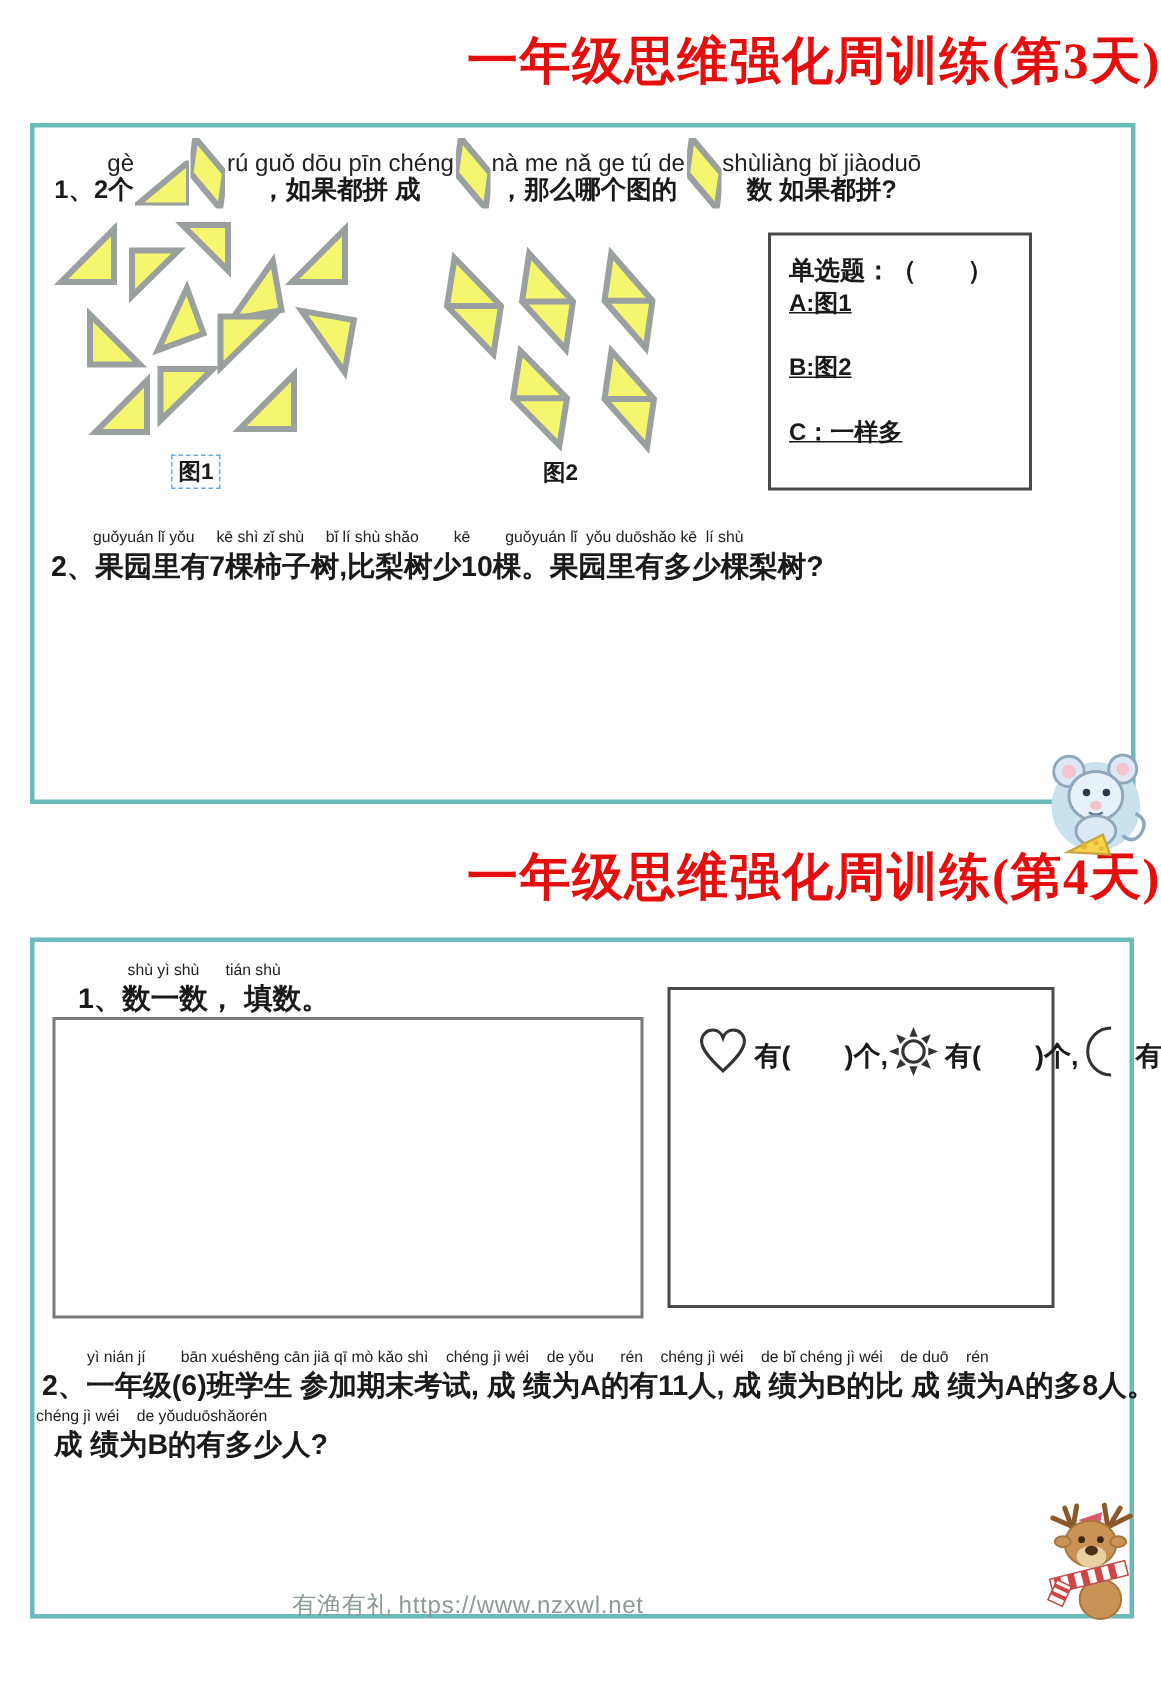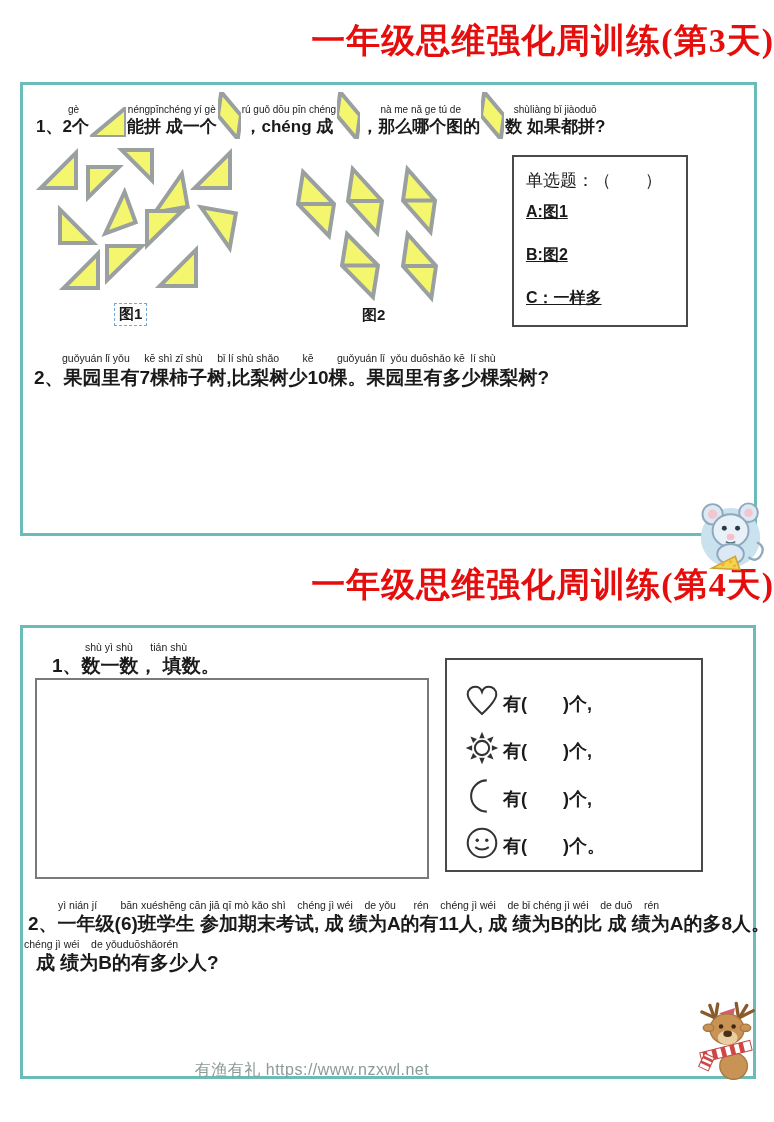--- a/index.html
+++ b/index.html
@@ -10,43 +10,43 @@
   .abs{position:absolute;}
   .title{
     position:absolute;left:0;width:774px;text-align:right;
     font-family:"Liberation Serif",serif;font-weight:bold;
     font-size:34px;color:#e60d0d;letter-spacing:1px;
   }
   .sec-box{position:absolute;border:3px solid #69bcba;background:transparent;}
   
   .qline{position:absolute;display:flex;align-items:flex-end;gap:1px;}
   .seg{display:inline-flex;flex-direction:column;align-items:center;}
-  .seg .py{font-size:10px;line-height:11px;color:#222;white-space:pre;}
+  .seg .py{font-size:16px;line-height:11px;color:#222;white-space:pre;}
   .seg .txt{font-size:17px;line-height:24px;font-weight:bold;white-space:pre;}
   .inline-shape{flex:0 0 auto;}
   
   .pyline{position:absolute;font-size:10.5px;color:#222;white-space:pre;}
   .txtline{position:absolute;font-size:19px;font-weight:bold;white-space:pre;}
   
   .choice-box{
     position:absolute;left:512px;top:155px;width:176px;height:172px;
     border:2px solid #4a4a4a;background:#fff;padding:12px 10px 0 12px;box-sizing:border-box;
     display:flex;flex-direction:column;
   }
-  .choice-box .c-title{font-size:17px;font-weight:normal;margin-bottom:10px;white-space:pre;}
+  .choice-box .c-title{font-size:17px;font-weight:bold;white-space:pre;}
   .choice-box .c-opt{font-size:16px;font-weight:bold;margin-bottom:22px;white-space:pre;text-decoration:underline;}
   
   .fig-label{position:absolute;font-size:15px;font-weight:bold;}
   .fig-label.dashed{border:1.5px dashed #6fa9de;padding:1px 4px;background:#fdfdfd;text-align:right;}
   
   .shapes-box{position:absolute;left:35px;top:678px;width:390px;height:197px;border:2px solid #7a7a7a;background:#fff;}
   .answer-box{
     position:absolute;left:445px;top:658px;width:258px;height:214px;
     border:2px solid #4a4a4a;background:#fff;box-sizing:border-box;padding:10px 0 0 18px;
-    display:flex;flex-direction:column;justify-content:space-between;
+    display:flex;flex-direction:row;justify-content:space-between;
   }
   .ans-row{display:flex;align-items:flex-end;height:48px;}
   .ans-row .ans-icon svg{width:34px;height:34px;display:block;}
   .ans-row .ans-text{font-size:18px;font-weight:bold;margin:0 0 2px 4px;white-space:pre;}
   .footer{
     position:absolute;left:0;top:1060px;width:624px;text-align:center;
     font-size:16px;color:#8b9b96;letter-spacing:0.5px;z-index:5;
   }
   #fig-layer svg{position:absolute;overflow:visible;}
 </style>
@@ -58,30 +58,26 @@
 <div class="sec-box" style="left:20px;top:82px;width:731px;height:448px"></div>
 
 <div class="qline" style="left:36px;top:92px">
   <span class="seg">
     <span class="py">        gè</span>
     <span class="txt">1、2个</span>
   </span>
   <svg class="inline-shape" width="36" height="30" viewBox="0 0 100 100" preserveAspectRatio="none" style="margin-bottom:2px">
       <polygon points="100,2 100,100 2,100" fill="#f4f66e" stroke="#9aa0a0" stroke-width="4" vector-effect="non-scaling-stroke"></polygon>
     </svg>
-  <span class="seg">
-    <span class="py">néngpīnchéng yí gè</span>
-    <span class="txt">能拼 成一个</span>
-  </span>
   <svg class="inline-shape" width="23" height="47" viewBox="0 0 100 100" preserveAspectRatio="none">
       <polygon points="14,0 100,50 86,100 0,50" fill="#f4f66e" stroke="#9aa0a0" stroke-width="4" vector-effect="non-scaling-stroke"></polygon>
     </svg>
   <span class="seg">
     <span class="py">rú guǒ dōu pīn chéng</span>
-    <span class="txt">，chéng 成</span>
+    <span class="txt">，如果都拼 成</span>
   </span>
   <svg class="inline-shape" width="23" height="47" viewBox="0 0 100 100" preserveAspectRatio="none">
       <polygon points="14,0 100,50 86,100 0,50" fill="#f4f66e" stroke="#9aa0a0" stroke-width="4" vector-effect="non-scaling-stroke"></polygon>
     </svg>
   <span class="seg">
     <span class="py">nà me nǎ ge tú de</span>
     <span class="txt">，那么哪个图的</span>
   </span>
   <svg class="inline-shape" width="23" height="47" viewBox="0 0 100 100" preserveAspectRatio="none">
       <polygon points="14,0 100,50 86,100 0,50" fill="#f4f66e" stroke="#9aa0a0" stroke-width="4" vector-effect="non-scaling-stroke"></polygon>

